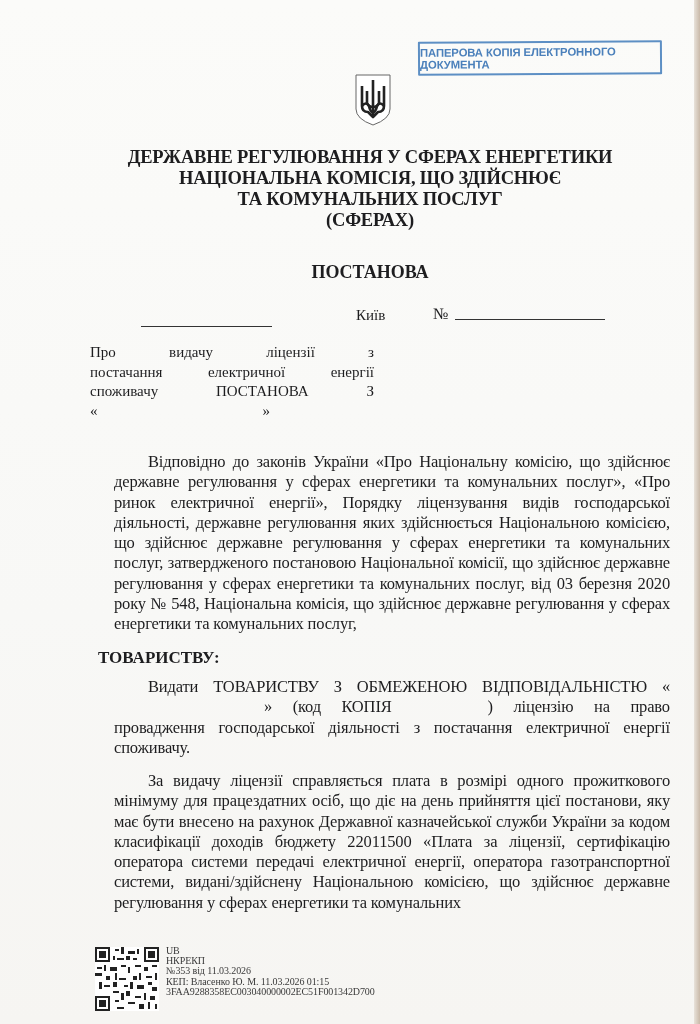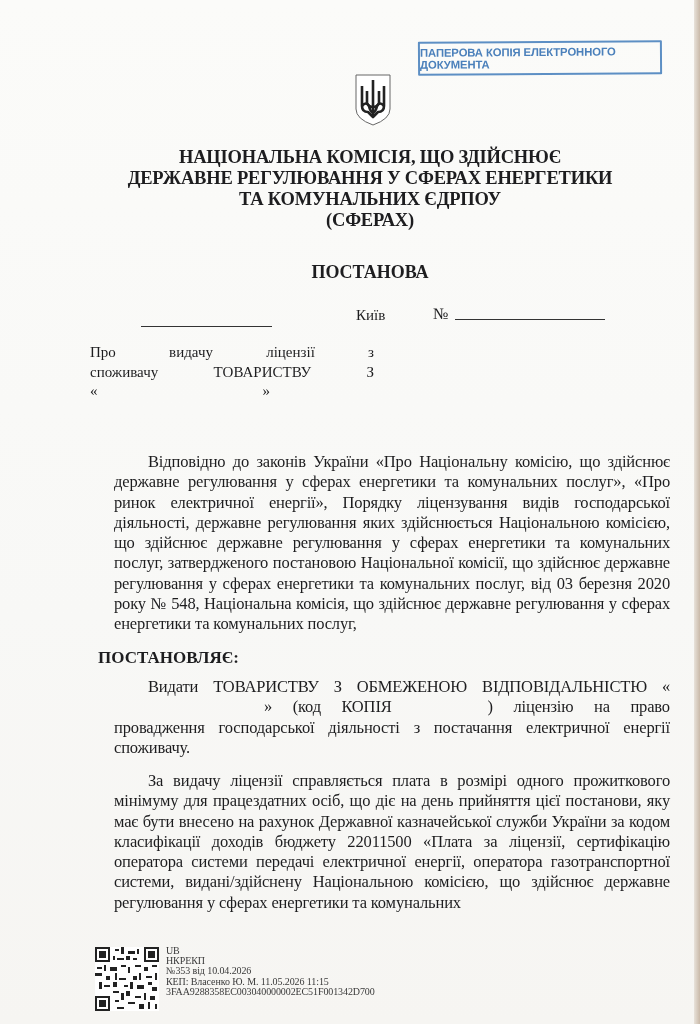--- a/index.html
+++ b/index.html
@@ -83,45 +83,46 @@
   <path d="M3 2 H37 V36 Q37 46 20 52 Q3 46 3 36 Z" fill="#fff" stroke="#666" stroke-width="1"></path>
   <g fill="none" stroke="#222" stroke-width="2.6" stroke-linejoin="round">
     <path d="M20 7 L20 44"></path>
     <path d="M9 13 L9 33 Q9 39 15 39 L20 44 L25 39 Q31 39 31 33 L31 13"></path>
     <path d="M9 33 Q13 28 16 33 Q17 38 20 40 Q23 38 24 33 Q27 28 31 33"></path>
     <path d="M14 18 L14 30 Q16 34 20 34 Q24 34 26 30 L26 18"></path>
   </g>
 </svg>
 
 <div class="heading">
+  <div>ДЕРЖАВНЕ РЕГУЛЮВАННЯ У СФЕРАХ ЕНЕРГЕТИКИ</div>
   <div>НАЦІОНАЛЬНА КОМІСІЯ, ЩО ЗДІЙСНЮЄ</div>
-  <div>ДЕРЖАВНЕ РЕГУЛЮВАННЯ У СФЕРАХ ЕНЕРГЕТИКИ</div>
-  <div>ТА КОМУНАЛЬНИХ ЄДРПОУ</div>
+  <div>ТА КОМУНАЛЬНИХ ПОСЛУГ</div>
   <div>(СФЕРАХ)</div>
 </div>
 
 <div class="title">ПОСТАНОВА</div>
 
 <div class="line" style="left:141px; top:326px; width:131px;"></div>
 <div class="city">Київ</div>
 <div class="numsign">№</div>
 <div class="line" style="left:455px; top:319px; width:150px;"></div>
 
 <div class="subject">
   <div>Про видачу ліцензії з</div>
-  <div>споживачу ТОВАРИСТВУ З</div>
+  <div>постачання електричної енергії</div>
+  <div>споживачу ПОСТАНОВА З</div>
   <div class="q" style="text-align-last:left;">
     <span>«</span>
     <span>»</span>
   </div>
 </div>
 
 <div class="para indent para1">Відповідно до законів України «Про Національну комісію, що здійснює державне регулювання у сферах енергетики та комунальних послуг», «Про ринок електричної енергії», Порядку ліцензування видів господарської діяльності, державне регулювання яких здійснюється Національною комісією, що здійснює державне регулювання у сферах енергетики та комунальних послуг, затвердженого постановою Національної комісії, що здійснює державне регулювання у сферах енергетики та комунальних послуг, від 03 березня 2020 року № 548, Національна комісія, що здійснює державне регулювання у сферах енергетики та комунальних послуг,</div>
 
-<div class="decides">ПОСТАНОВЛЯЄ:</div>
+<div class="decides">ТОВАРИСТВУ:</div>
 
 <div class="para indent para2">
   <span>Видати ТОВАРИСТВУ З ОБМЕЖЕНОЮ ВІДПОВІДАЛЬНІСТЮ «</span><span class="gap" style="width:150px;"></span><span>» (код КОПІЯ</span><span class="gap" style="width:96px;"></span><span>) ліцензію на право провадження господарської діяльності з постачання електричної енергії споживачу.</span>
 </div>
 
 <div class="para indent para3">За видачу ліцензії справляється плата в розмірі одного прожиткового мінімуму для працездатних осіб, що діє на день прийняття цієї постанови, яку має бути внесено на рахунок Державної казначейської служби України за кодом класифікації доходів бюджету 22011500 «Плата за ліцензії, сертифікацію оператора системи передачі електричної енергії, оператора газотранспортної системи, видані/здійснену Національною комісією, що здійснює державне регулювання у сферах енергетики та комунальних</div>
 
 <svg class="qr" viewBox="0 0 29 29" shape-rendering="crispEdges">
   <rect width="29" height="29" fill="#fff"></rect>
   <g fill="#222">
@@ -177,17 +178,17 @@
     <rect x="20" y="26" width="2" height="2"></rect>
       <rect x="24" y="25" width="1" height="3"></rect>
       <rect x="27" y="26" width="1" height="2"></rect>
       <rect x="10" y="27" width="3" height="1"></rect>
   </g>
 </svg>
 
 <div class="sig">
   <div>UB</div>
   <div>НКРЕКП</div>
-  <div>№353 від 10.04.2026</div>
-  <div>КЕП: Власенко Ю. М. 11.05.2026 11:15</div>
+  <div>№353 від 11.03.2026</div>
+  <div>КЕП: Власенко Ю. М. 11.03.2026 01:15</div>
   <div>3FAA9288358EC003040000002EC51F001342D700</div>
   <div class="faded">Сертифікат дійсний з 31.07.2024 до 30.07.2026 23:59</div>
 </div>
 
 </body></html>

